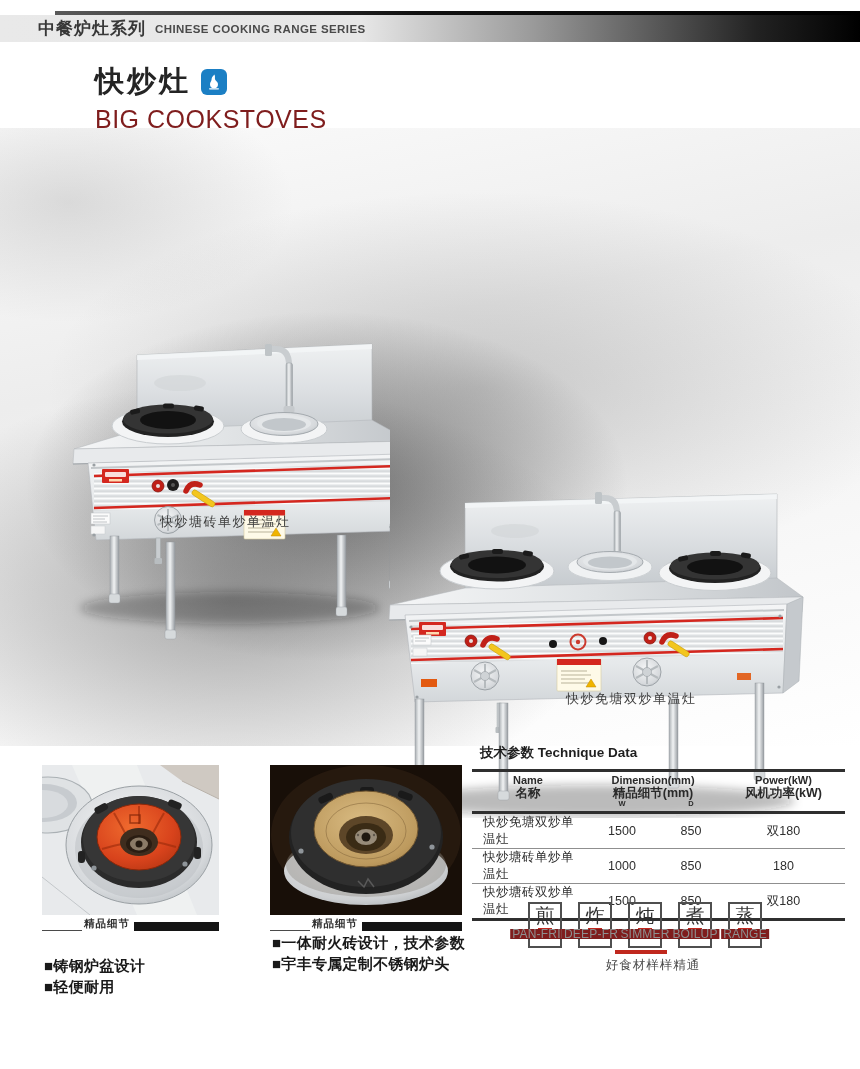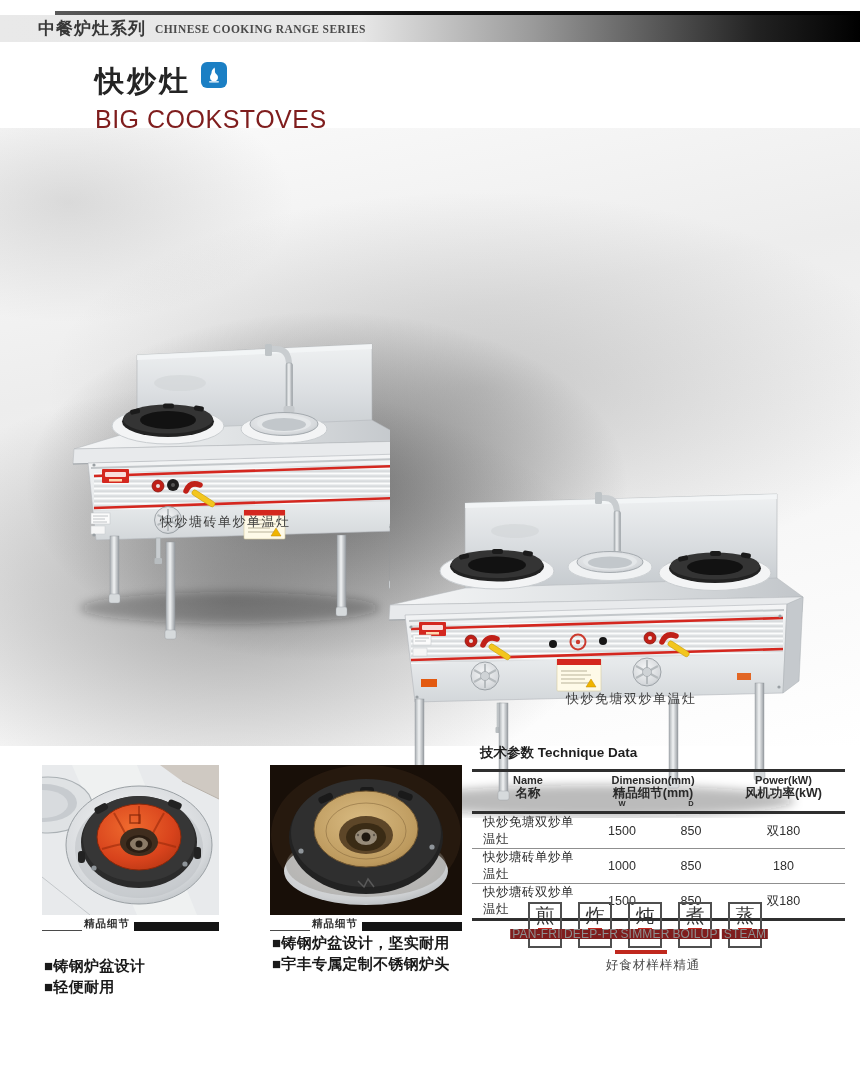--- a/index.html
+++ b/index.html
@@ -4,27 +4,27 @@
 <style>
   html,body{margin:0;padding:0;background:#fff;}
   .page{position:relative;width:860px;height:1069px;background:#fff;overflow:hidden;
         font-family:"Liberation Sans","DejaVu Sans",sans-serif;}
 
   
   .top-rule{position:absolute;left:55px;top:11px;width:805px;height:4px;
             background:linear-gradient(90deg,#5a5a5a,#111 45%,#000);}
   .header-bar{position:absolute;left:0;top:15px;width:860px;height:27px;display:flex;align-items:center;
 >:            background:linear-gradient(90deg,#e9e9e9 0%,#e7e7e7 42%,#9a9a9a 62%,#222 88%,#000 100%);}
-  .header-bar{background:linear-gradient(90deg,#e9e9e9 0%,#e7e7e7 42%,#9a9a9a 62%,#222 88%,#000 100%);font-family:Liberation Serif, serif;}
+  .header-bar{background:linear-gradient(90deg,#e9e9e9 0%,#e7e7e7 42%,#9a9a9a 62%,#222 88%,#000 100%);}
   .header-cn{margin-left:38px;font-size:17px;font-weight:bold;color:#383838;letter-spacing:1px;}
   .header-en{margin-left:9px;font-size:11.5px;font-weight:bold;color:#4a4a4a;letter-spacing:.4px;}
 
   
   .hero{position:absolute;left:95px;top:62px;}
-  .hero-row{display:flex;}
+  .hero-row{display:flex;align-items:center;}
   .hero-cn{font-size:29px;font-weight:bold;color:#242424;letter-spacing:3px;}
   .flame-badge{width:26px;height:26px;border-radius:6px;background:#1b7fc4;margin-left:10px;
                display:flex;align-items:center;justify-content:center;}
   .hero-en{font-size:25px;color:#7f1d1d;letter-spacing:.5px;margin-top:3px;}
 
   
   .stage{position:absolute;left:0;top:128px;width:860px;height:618px;
     background:
       radial-gradient(ellipse 430px 250px at 38% 58%,rgba(52,52,52,.60),rgba(52,52,52,0) 70%),
       radial-gradient(ellipse 520px 300px at 27% 76%,rgba(70,70,70,.45),rgba(70,70,70,0) 72%),
@@ -368,21 +368,21 @@
   <div class="bullets bullets1">
     <div>■铸钢炉盆设计</div>
     <div>■轻便耐用</div>
   </div>
   <div class="tagline tagline2">
     <span class="pre-line"></span>
     <span class="tag">精品细节</span>
     <span class="bar"></span>
   </div>
   <div class="bullets bullets2">
-    <div>■铸钢炉盆设计，坚实耐用</div>
+    <div>■一体耐火砖设计，技术参数</div>
     <div>■宇丰专属定制不锈钢炉头</div>
   </div>
 
   <div class="spec-title">技术参数 Technique Data</div>
   <table class="spec-table">
     <colgroup>
         <col class="col-name">
         <col class="col-w">
         <col class="col-d">
         <col class="col-power">
@@ -446,19 +446,19 @@
       <span class="label">SIMMER</span>
     </div>
     <div class="feature">
       <span class="char">煮</span>
       <span class="underline"></span>
       <span class="label">BOILUP</span>
     </div>
     <div class="feature">
       <span class="char">蒸</span>
       <span class="underline"></span>
-      <span class="label">STEAM</span>
+      <span class="label">RANGE</span>
     </div>
   </div>
   <div class="slogan-bar"></div>
   <div class="slogan">好食材样样精通</div>
 
 </div>
 
 </body></html>

